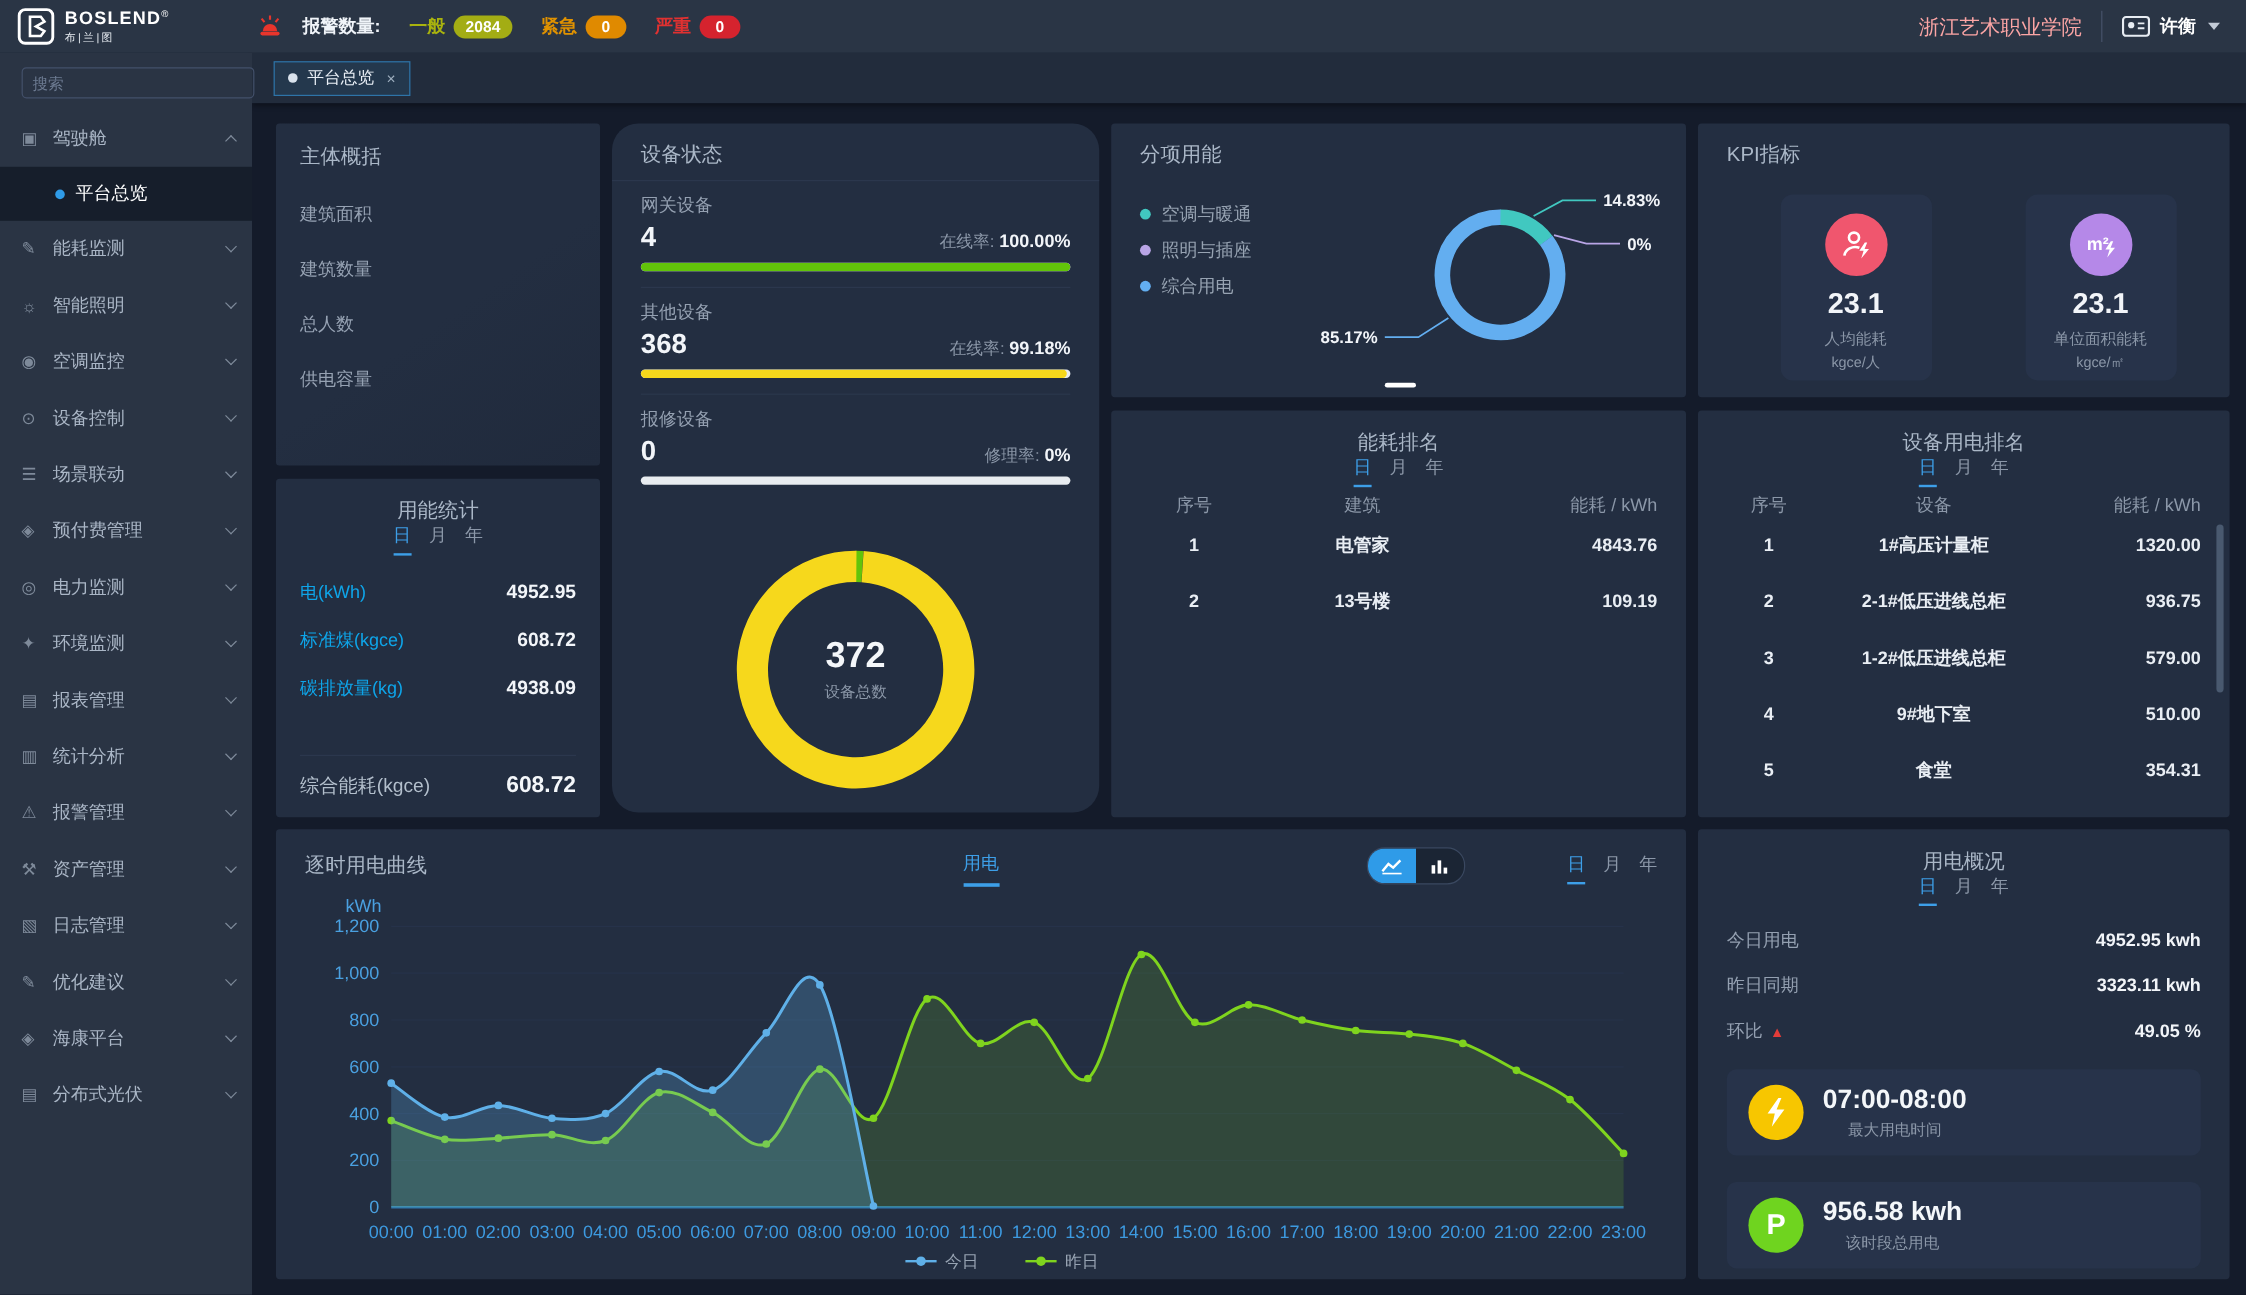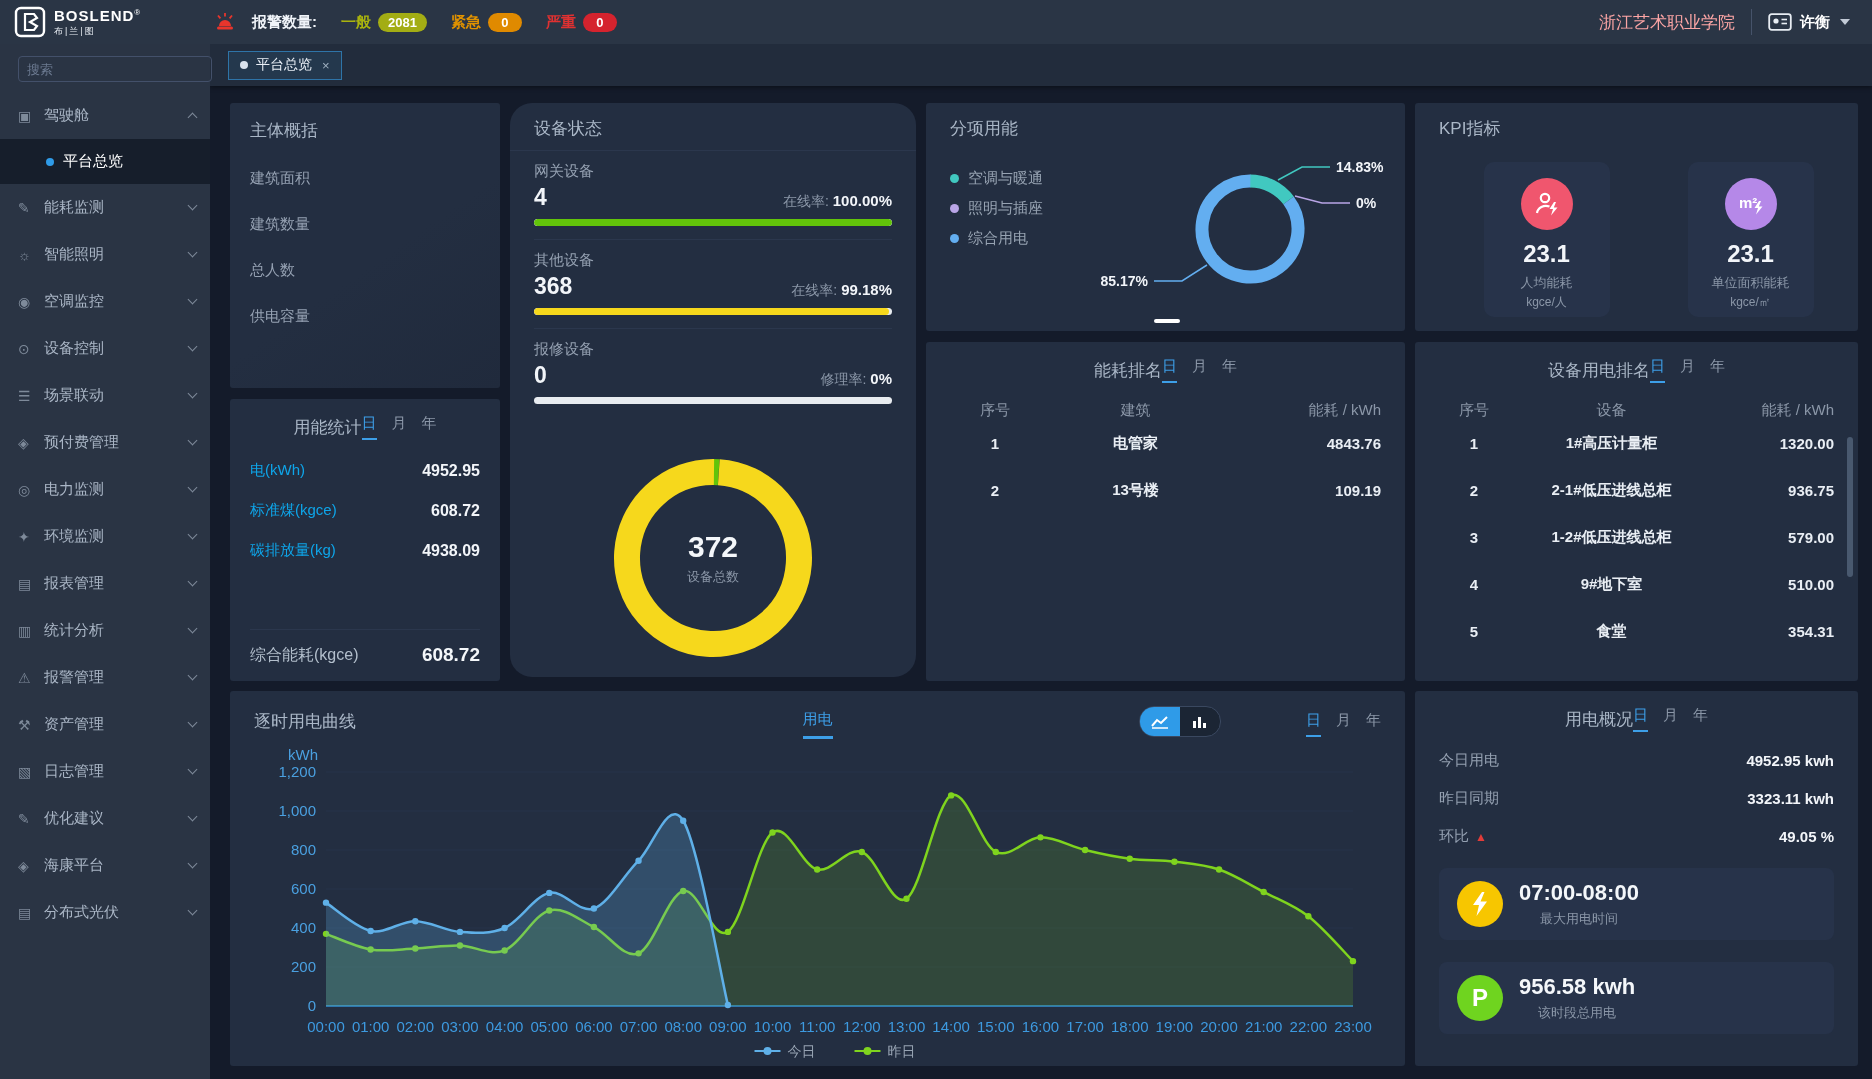--- a/index.html
+++ b/index.html
@@ -90,35 +90,35 @@
   #p-kpi { left:1205px; top:17px; width:443px; height:228px; padding:14px 0 0 24px; }
   .kpi-cards { display:flex; justify-content:center; gap:78px; margin-top:22px; }
   .kpi-card { width:126px; height:155px; background:#27334a; border-radius:10px;
     display:flex; flex-direction:column; align-items:center; padding-top:16px; }
   .kpi-circle { width:52px; height:52px; border-radius:50%; display:flex; align-items:center; justify-content:center; }
   .kpi-value { color:#f2f5f9; font-size:24px; font-weight:bold; margin-top:10px; }
   .kpi-label { color:#8b97a8; font-size:13px; margin-top:6px; }
   .kpi-unit { color:#8b97a8; font-size:12px; margin-top:2px; }
 
   #p-stats { left:20px; top:313px; width:270px; height:282px; padding:15px 20px; display:flex; flex-direction:column; }
-  .panel-head { display:flex; align-items:center; justify-content:center; }
+  .panel-head { display:flex; align-items:center; justify-content:flex-end;flex-direction:column; }
   .tg { display:flex; gap:15px; }
   .tg span { color:#8b97a8; font-size:15px; cursor:pointer; padding-bottom:5px; }
   .tg span.on { color:#3d9fe8; border-bottom:2px solid #3d9fe8; }
   .st-row { display:flex; justify-content:space-between; align-items:center; margin-top:21px; }
   .st-row .lbl { color:#0ea5e9; font-size:15px; }
   .st-row .val { color:#f2f5f9; font-size:16px; font-weight:bold; }
   .st-footer { margin-top:auto; border-top:1px solid #2b374d; padding-top:14px;
     display:flex; justify-content:space-between; align-items:center; }
   .st-footer .lbl { color:#b3bfcc; font-size:16px; }
   .st-footer .val { color:#f4f7fa; font-size:19px; font-weight:bold; }
 
   #p-rank { left:716px; top:256px; width:479px; height:339px; padding:15px 24px; }
   #p-devrank { left:1205px; top:256px; width:443px; height:339px; padding:15px 24px; }
-  .rk-table { margin-top:18px; }
+  .rk-table { margin-top:6px; }
   .rk-head, .rk-row { display:grid; align-items:center; }
   #p-rank .rk-head, #p-rank .rk-row { grid-template-columns:90px 1fr 150px; }
   #p-devrank .rk-head, #p-devrank .rk-row { grid-template-columns:70px 1fr 120px; }
   .rk-head div { color:#8b97a8; font-size:15px; }
   .rk-row { height:47px; }
   .rk-row div { color:#e9eef4; font-size:15px; }
   .c-rank { text-align:center; font-weight:bold; }
   .c-name { text-align:center; font-weight:bold; }
   .c-val { text-align:right; font-weight:bold; }
   .rk-head .c-rank, .rk-head .c-name { font-weight:normal; }
@@ -173,21 +173,21 @@
       <svg width="22" height="20" viewBox="0 0 22 20">
         <path d="M5,14 a6,6 0 0 1 12,0 z" fill="#e8352c"></path>
         <rect x="3" y="14.5" width="16" height="3" rx="1.5" fill="#e8352c"></rect>
         <line x1="11" y1="1" x2="11" y2="4.5" stroke="#e8352c" stroke-width="1.8"></line>
         <line x1="4" y1="3.5" x2="6.4" y2="6.4" stroke="#e8352c" stroke-width="1.8"></line>
         <line x1="18" y1="3.5" x2="15.6" y2="6.4" stroke="#e8352c" stroke-width="1.8"></line>
       </svg>
       <span class="alarm-title">报警数量:</span>
       <div class="alarm-group">
         <span class="alarm-label" style="color:#a9b30e">一般</span>
-        <span class="alarm-pill" style="background:#a3ad14">2081</span>
+        <span class="alarm-pill" style="background:#a3ad14">2084</span>
       </div>
       <div class="alarm-group">
         <span class="alarm-label" style="color:#e09200">紧急</span>
         <span class="alarm-pill" style="background:#e08a00">0</span>
       </div>
       <div class="alarm-group">
         <span class="alarm-label" style="color:#e03131">严重</span>
         <span class="alarm-pill" style="background:#d5232e">0</span>
       </div>
     </div>

